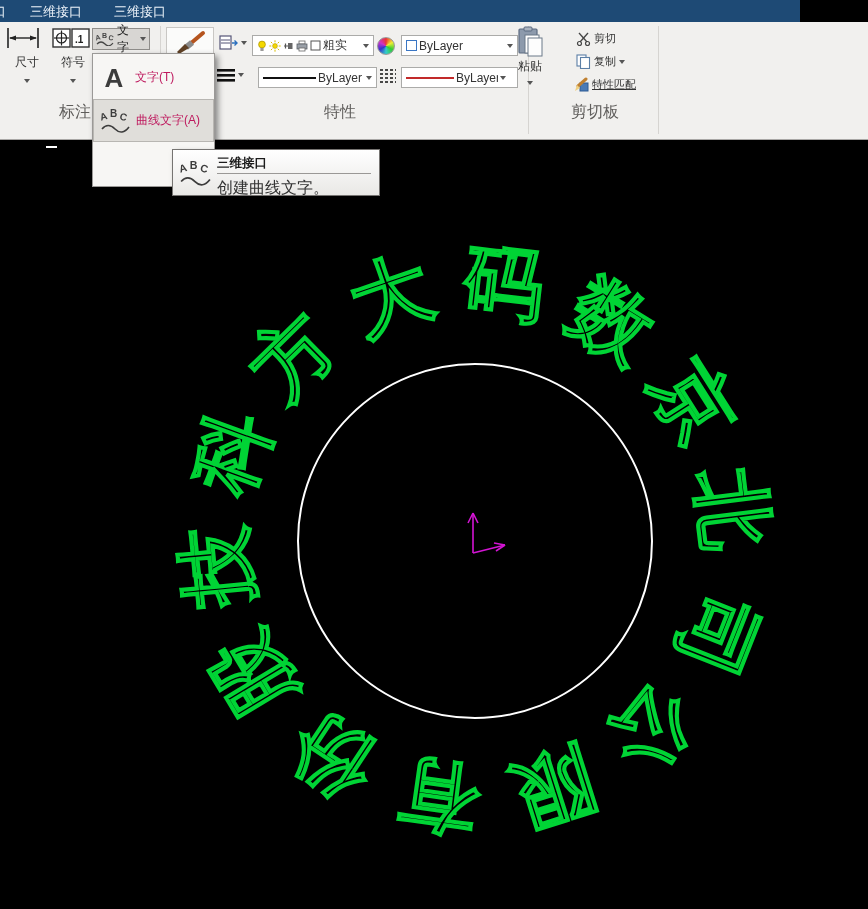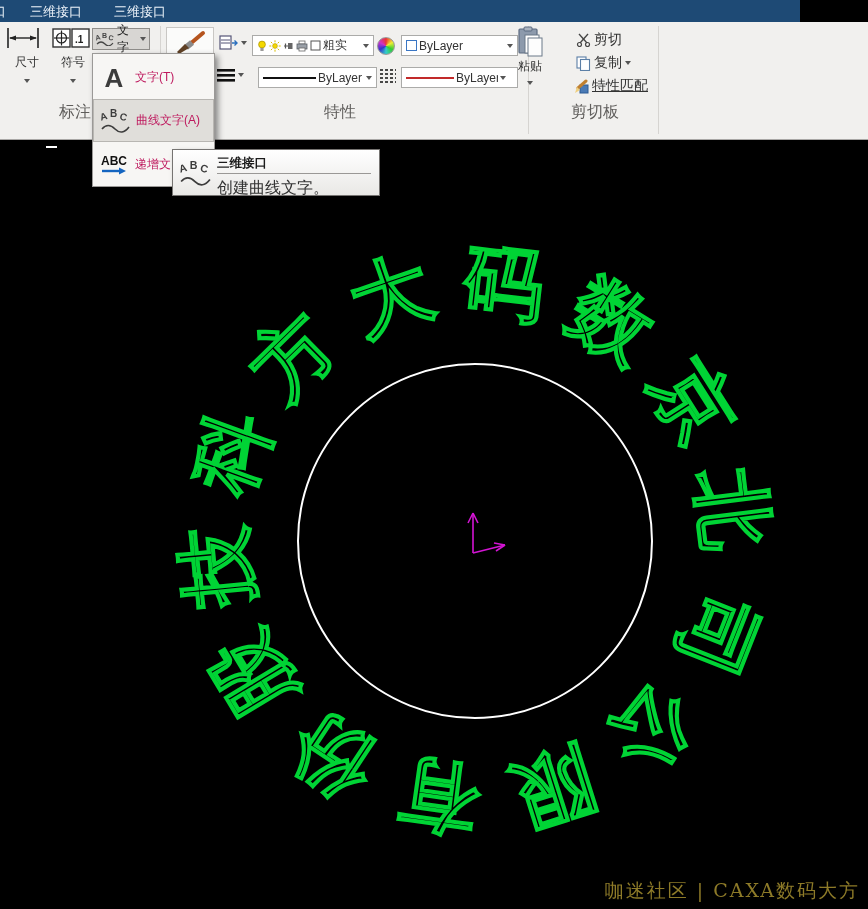--- a/index.html
+++ b/index.html
@@ -44,21 +44,21 @@
   .combo {
     position:absolute; height:21px; background:#fff; border:1px solid #ababa9;
     display:flex; align-items:center; padding:0 4px; gap:2px; font-size:12px; color:#333;
     cursor:pointer;
   }
   .combo .spacer { flex:1; }
   .line-sample { display:inline-block; width:54px; height:2px; background:#111; }
   .red-line-sample { display:inline-block; width:48px; height:2px; background:#c22a2a; }
   .swatch { display:inline-block; width:11px; height:11px; border:1px solid #3a76c4; background:#fff; }
   .trunc { max-width:42px; overflow:hidden; white-space:nowrap; display:inline-block; }
-  .smallbtn { position:absolute; display:flex; align-items:center; gap:3px; font-size:14px; color:#333; cursor:pointer; }
+  .smallbtn { position:absolute; display:flex; align-items:center; gap:3px; font-size:11px; color:#333; cursor:pointer; }
   .iconbtn { position:absolute; cursor:pointer; display:flex; align-items:center; gap:2px; }
   .brushbtn {
     position:absolute; left:166px; top:5px; width:48px; height:32px;
     background:#fbfbfa; border:1px solid #c9c7c4; display:flex; align-items:center; justify-content:center;
     cursor:pointer;
   }
   .colorwheel {
     position:absolute; left:377px; top:15px; width:18px; height:18px; border-radius:50%;
     background:conic-gradient(#e33,#ee3,#3c3,#3cc,#33c,#c3c,#e33);
     border:1px solid #999; cursor:pointer;
@@ -335,31 +335,20 @@
   <div class="dd-item hl" style="top:45px;">
     <span class="ic">
       <svg width="30" height="26" viewBox="0 0 30 26">
         <text x="1" y="12" font-size="10" font-weight="bold" fill="#3c3c3c" transform="rotate(-16 4 12)">A</text>
         <text x="10" y="9" font-size="10" font-weight="bold" fill="#3c3c3c">B</text>
         <text x="19" y="12" font-size="10" font-weight="bold" fill="#3c3c3c" transform="rotate(16 22 12)">C</text>
         <path d="M2,21 Q8,14 15,21 T29,19" fill="none" stroke="#3c3c3c" stroke-width="1.6"></path>
       </svg>
     </span>
     <span class="tx">曲线文字(A)</span>
-  </div>
-  <div class="dd-item" style="top:89px;">
-    <span class="ic">
-      <span class="abc-arrow-glyph">ABC<br>
-        <svg width="26" height="8" viewBox="0 0 26 8">
-            <line x1="1" y1="4" x2="18" y2="4" stroke="#1565c0" stroke-width="2.4"></line>
-            <polygon points="18,0.5 25,4 18,7.5" fill="#1565c0"></polygon>
-          </svg>
-      </span>
-    </span>
-    <span class="tx">递增文</span>
   </div>
 </div>
 
 <div class="tooltip">
   <span class="tt-ic">
     <svg width="32" height="28" viewBox="0 0 30 26">
       <text x="1" y="12" font-size="10" font-weight="bold" fill="#3c3c3c" transform="rotate(-16 4 12)">A</text>
       <text x="10" y="9" font-size="10" font-weight="bold" fill="#3c3c3c">B</text>
       <text x="19" y="12" font-size="10" font-weight="bold" fill="#3c3c3c" transform="rotate(16 22 12)">C</text>
       <path d="M2,21 Q8,14 15,21 T29,19" fill="none" stroke="#3c3c3c" stroke-width="1.6"></path>
@@ -394,14 +383,13 @@
       <g fill="none" stroke-width="1.6" stroke="#d414d4">
         <line x1="18" y1="51" x2="18" y2="11"></line>
         <line x1="18" y1="11" x2="13" y2="21"></line>
         <line x1="18" y1="11" x2="23" y2="21"></line>
         <line x1="18" y1="51" x2="50" y2="43"></line>
         <line x1="50" y1="43" x2="39" y2="41"></line>
         <line x1="50" y1="43" x2="41" y2="49"></line>
       </g>
     </svg>
   </span>
-  <span class="watermark" style="color: rgb(141, 122, 40);">咖迷社区 | CAXA数码大方</span>
 </div>
 
 </body></html>

